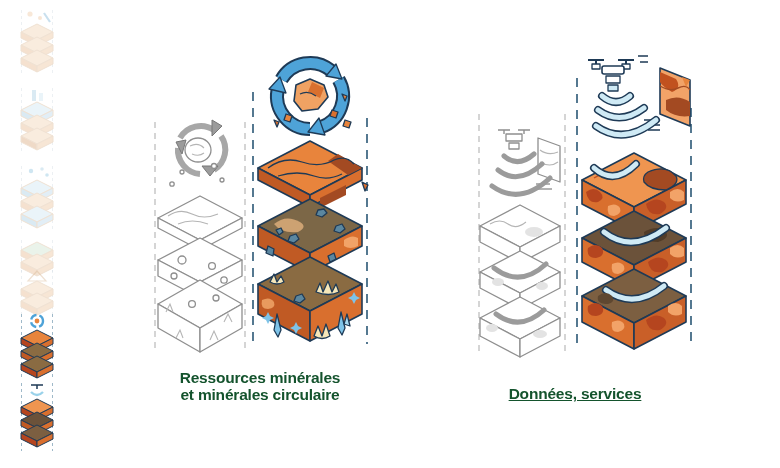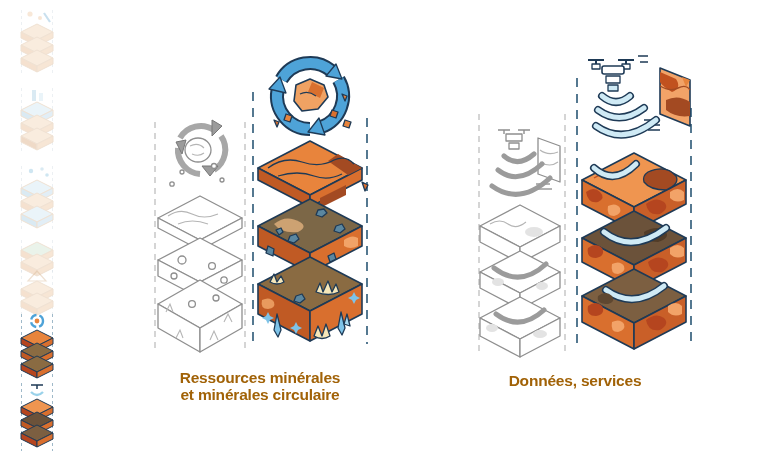--- a/index.html
+++ b/index.html
@@ -1,19 +1,19 @@
 <!DOCTYPE html>
 <html><head>
 <meta charset="utf-8">
 <style>
   html,body{margin:0;padding:0;background:#ffffff;}
   body{width:780px;height:468px;position:relative;overflow:hidden;
        font-family:"Liberation Sans",sans-serif;}
   .abs{position:absolute;}
-  .caption{position:absolute;text-align:center;color:#a16207;
+  .caption{position:absolute;text-align:center;color:#14532d;
            font-weight:bold;font-size:15.5px;line-height:17px;letter-spacing:-0.2px;}
   .caption span{display:block;}
   svg{display:block;}
   .dashNavy{stroke:#2b5876;stroke-width:1.6;stroke-dasharray:9 7;}
   .dashGray{stroke:#b9b9b9;stroke-width:1.2;stroke-dasharray:6 5;}
   .ol{stroke:#1e3a56;stroke-width:1.6;stroke-linejoin:round;}
   .olt{stroke:#1e3a56;stroke-width:1.3;stroke-linejoin:round;}
   .sk{stroke:#8f8f8f;stroke-width:1.3;fill:#ffffff;stroke-linejoin:round;}
   .skl{stroke:#b5b5b5;stroke-width:1.1;fill:none;}
   .mgl{stroke:#d3dde4;stroke-width:1;stroke-dasharray:3 3;}
@@ -330,15 +330,15 @@
     <path d="M72 268 q10 -8 18 -2 q6 6 -4 12 q-12 2 -14 -10 z" fill="#b5451f" stroke="none"></path>
     <path d="M94 254 q8 -6 14 0 l0 8 q-8 4 -14 -2 z" fill="#f2a368" stroke="none"></path>
     <path d="M24 244 q8 -6 14 0 q4 6 -4 8 q-12 0 -10 -8 z" fill="#5e4730" stroke="none"></path>
   </g>
 </svg>
 
 <div class="caption" style="left:128px;top:369px;width:264px;">
   <span>Ressources minérales</span>
   <span>et minérales circulaire</span>
 </div>
-<div class="caption" style="left:425px;top:372px;width:300px;">
+<div class="caption" style="left:425px;top:385px;width:300px;text-decoration:underline;">
   <span>Données, services</span>
 </div>
 
 </body></html>

